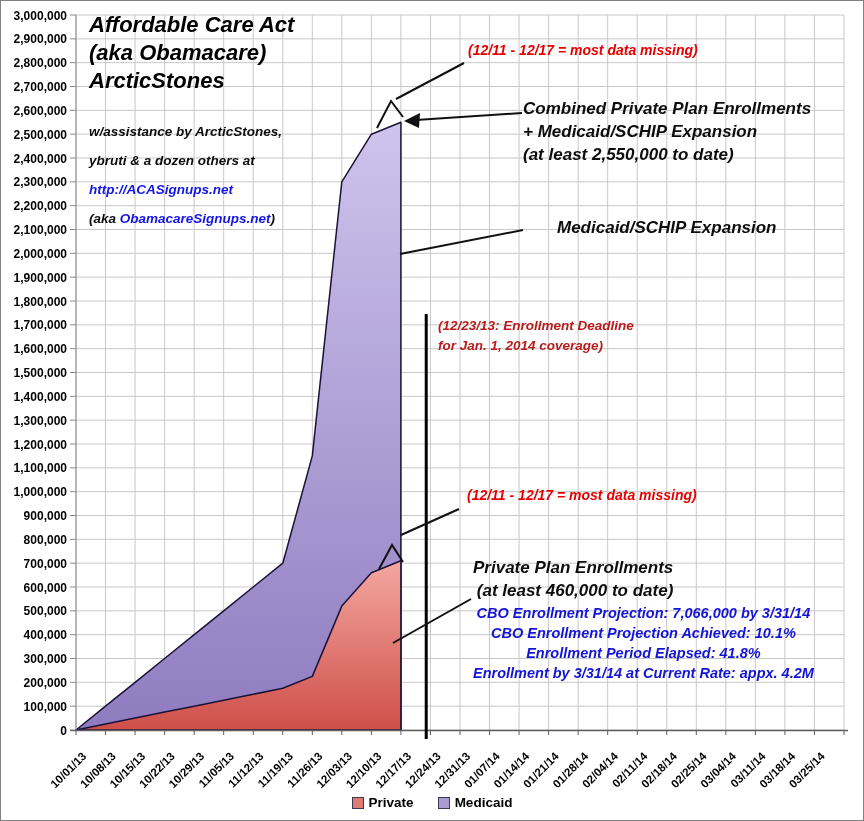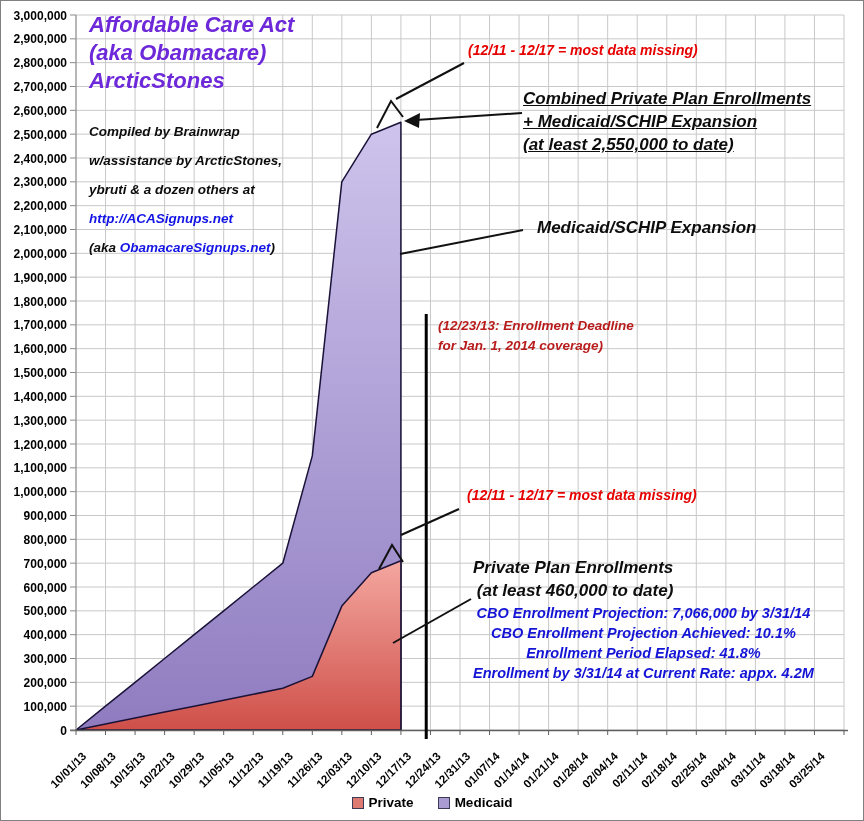--- a/index.html
+++ b/index.html
@@ -3,30 +3,30 @@
 <meta charset="utf-8">
 <style>
   html,body{margin:0;padding:0;background:#e8e8e8;}
   .stage{
     position:relative;width:862px;height:819px;background:#ffffff;
     border:1px solid #808080;overflow:hidden;
     font-family:"Liberation Sans","DejaVu Sans",sans-serif;
   }
   svg{position:absolute;left:0;top:0;}
   .abs{position:absolute;white-space:nowrap;}
-  .title-block{left:88px;top:10px;font:italic 700 22px/28px "Liberation Sans",sans-serif;color:#6d28d9;}
+  .title-block{left:88px;top:10px;font:italic 700 22px/28px "Liberation Sans",sans-serif;color:#000000;}
   .credits-block{left:88px;top:116px;font:italic 700 13.5px/29px "Liberation Sans",sans-serif;color:#0d0d0d;}
   .link{color:var(--link-blue);cursor:pointer;}
   .ann-red{font:italic 700 14px "Liberation Sans",sans-serif;color:var(--red-text);}
   .ann-black-lg{font:italic 700 17px/23px "Liberation Sans",sans-serif;color:#0d0d0d;}
   .ann-black-sm{font:italic 700 13.5px/20px "Liberation Sans",sans-serif;color:#b91c1c;}
   .ann-blue{font:italic 700 14.5px/20px "Liberation Sans",sans-serif;color:var(--blue-text);}
   #ann-missing-top{left:467px;top:41px;}
-  #ann-combined{left:522px;top:86px;text-decoration:underline;}
-  #ann-medicaid{left:536px;top:215px;}
+  #ann-combined{left:522px;top:96px;}
+  #ann-medicaid{left:556px;top:215px;}
   #ann-deadline{left:437px;top:315px;}
   #ann-missing-bottom{left:466px;top:486px;}
   #ann-private{left:472px;top:555px;text-align:right;}
   #ann-cbo{left:472px;top:602px;text-align:center;}
   .legend{position:absolute;left:0;right:0;top:794px;display:flex;justify-content:center;gap:24px;align-items:center;}
   .legend-item{display:flex;align-items:center;gap:5px;font:700 13.5px "Liberation Sans",sans-serif;color:#000;}
   .swatch{width:12px;height:12px;border:1px solid #3a3a55;box-sizing:border-box;}
   .swatch-private{background:var(--sw-private);}
   .swatch-medicaid{background:var(--sw-medicaid);}
 </style>
@@ -242,21 +242,20 @@
       </g>
     </svg>
 
   <div class="abs title-block">
     <div>Affordable Care Act</div>
     <div>(aka Obamacare)</div>
     <div>ArcticStones</div>
   </div>
 
   <div class="abs credits-block">
-    <div>Compiled by Brainwrap</div>
     <div>w/assistance by ArcticStones,</div>
     <div>ybruti &amp; a dozen others at</div>
     <div><span class="link">http://ACASignups.net</span></div>
     <div>
       <span>(aka </span><span class="link">ObamacareSignups.net</span><span>)</span>
     </div>
   </div>
 
   <div id="ann-missing-top" class="abs ann-red">(12/11 - 12/17 = most data missing)</div>
 

